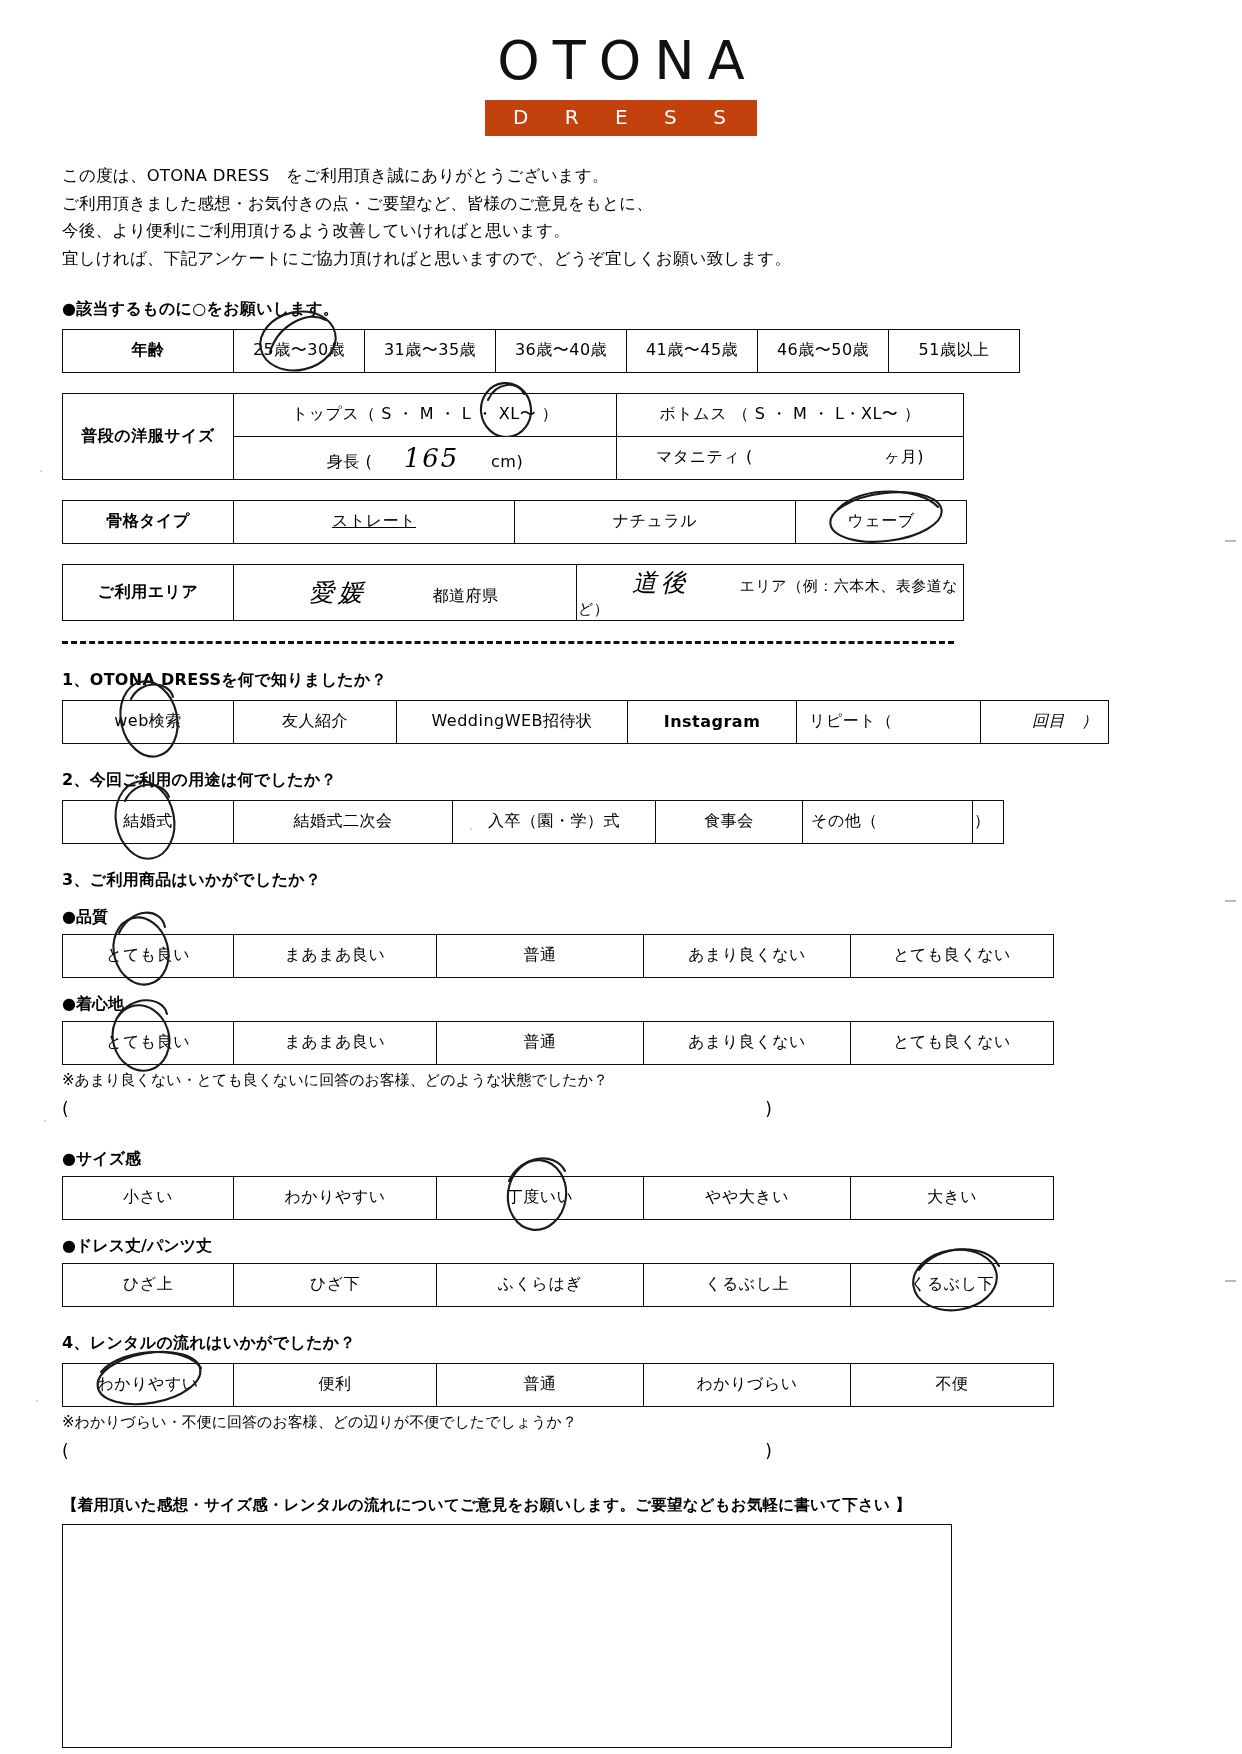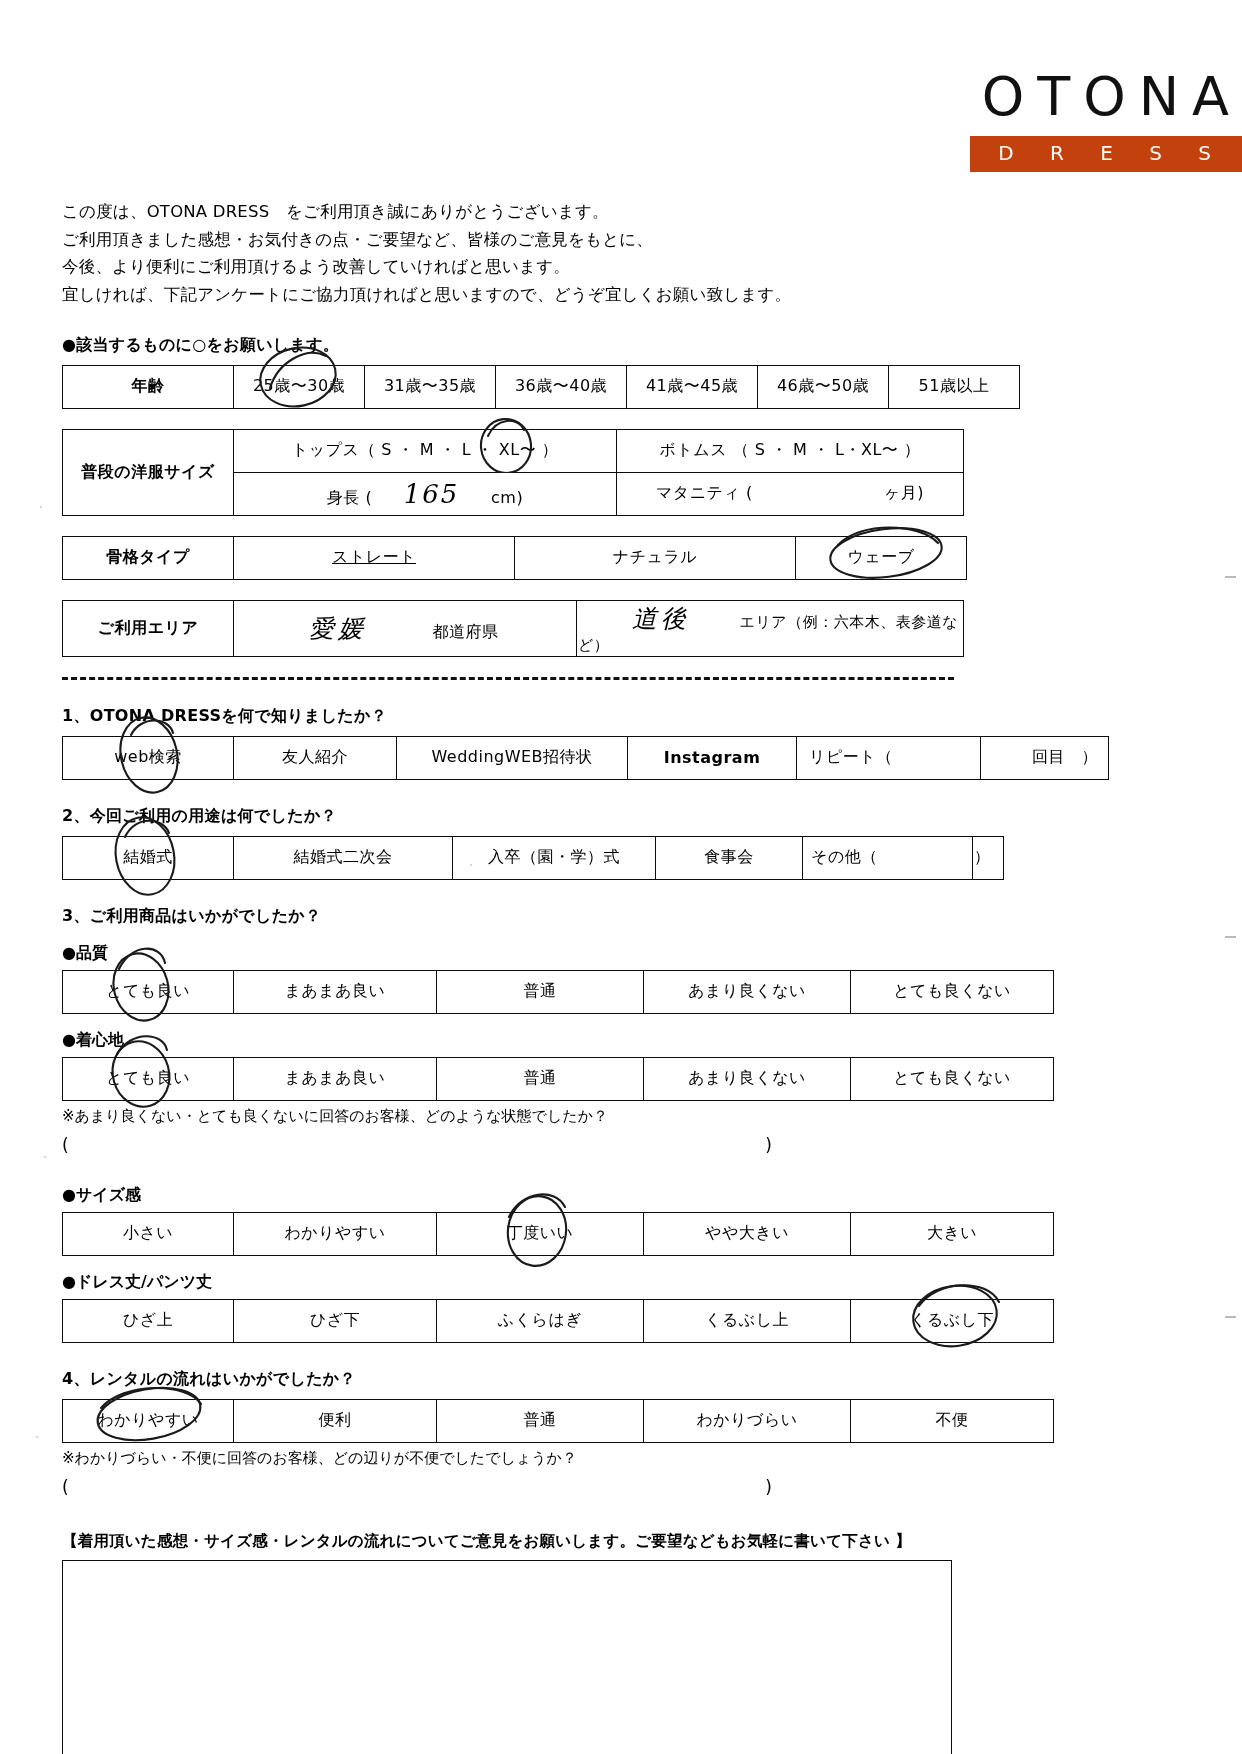--- a/index.html
+++ b/index.html
@@ -19,23 +19,22 @@
     position: relative;
     width: 1242px;
     height: 1754px;
     background: #fff;
     padding: 0;
     box-sizing: border-box;
   }
 
   
   .logo-wrap {
-    text-align: right;
+    text-align: center;
     padding-top: 34px;
-    margin-top: 36px;
   }
   .logo-otona {
     font-family: "DejaVu Sans", "Liberation Sans", sans-serif;
     font-size: 54px;
     letter-spacing: 13px;
     font-weight: 400;
     line-height: 1;
     margin-left: 13px;
     color: #111;
   }
@@ -299,21 +298,21 @@
             <path d="M34 22 C44 2, 72 4, 76 20"></path>
           </svg>
         </span>
       </td>
       <td style="width:160px;">友人紹介</td>
       <td style="width:228px;">WeddingWEB招待状</td>
       <td style="width:166px;font-weight:bold;">Instagram</td>
       <td style="width:170px; text-align:left; padding-left:12px;">
         <span>リピート（</span>
       </td>
-      <td style="width:116px; text-align:right; padding-right:10px; border-left:none;">
+      <td style="width:116px; text-align:right; padding-right:10px; border-left:none;font-style:italic;">
         <span>回目　）</span>
       </td>
     </tr>
   </tbody>
     </table>
 
   <div class="sec-head">2、今回ご利用の用途は何でしたか？</div>
   <table class="form">
     <tbody>
         <tr>

